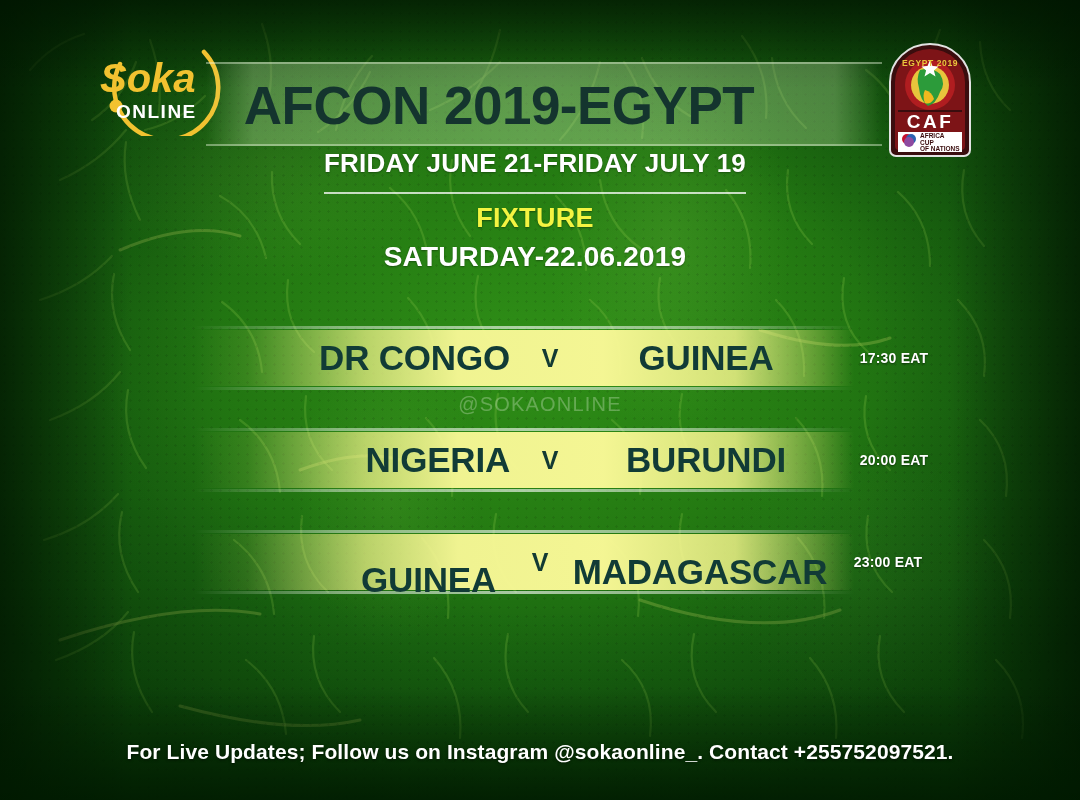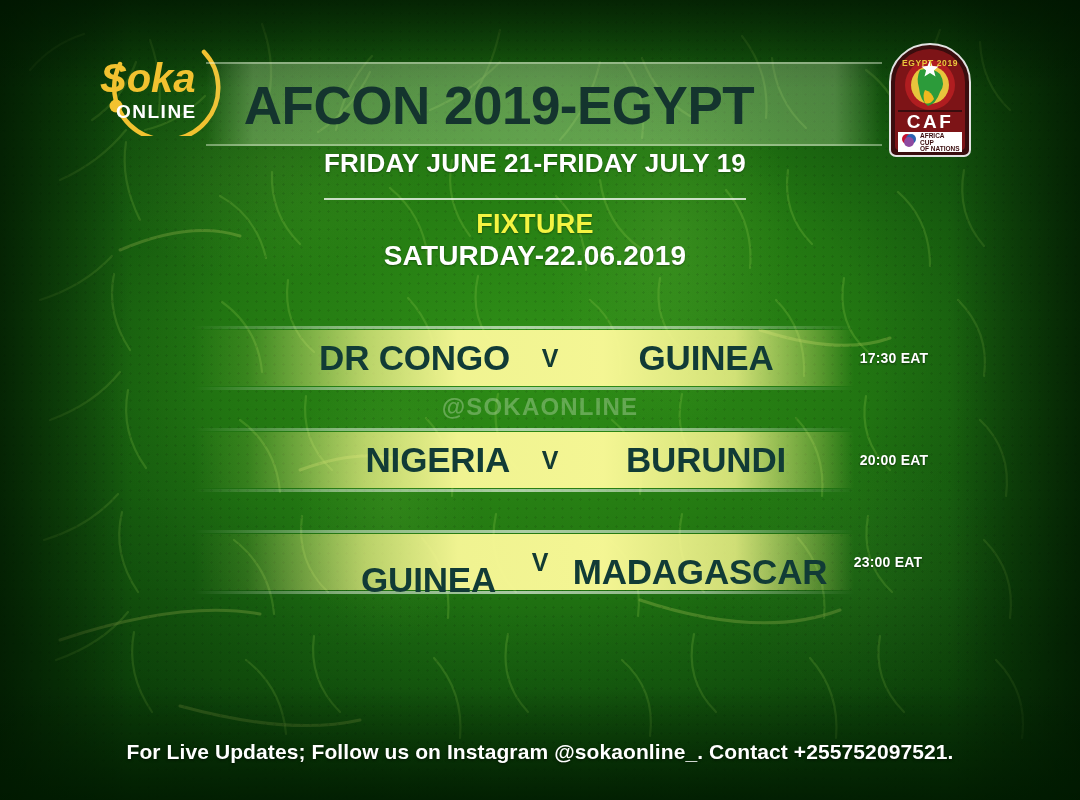--- a/index.html
+++ b/index.html
@@ -108,32 +108,33 @@
     text-align: center;
     padding-right: 10px;
   }
   .sub-dates {
     display: inline-block;
     font-size: 26px;
     font-weight: 800;
     color: #ffffff;
     letter-spacing: .2px;
     border-bottom: 2px solid rgba(255,255,255,.75);
-    padding-bottom: 19px;
+    padding-bottom: 13px;
     text-shadow: 0 1px 2px rgba(0,0,0,.35);
   }
   .sub-fixture {
     margin-top: 9px;
     font-size: 27px;
     font-weight: 700;
     color: #f4f441;
     letter-spacing: .3px;
     text-shadow: 0 1px 2px rgba(0,0,0,.38);
   }
   .sub-day {
+    margin-top: 7px;
     font-size: 28px;
     font-weight: 800;
     color: #ffffff;
     letter-spacing: .2px;
     text-shadow: 0 1px 2px rgba(0,0,0,.35);
   }
 
   
   .caf-badge {
     position: absolute;
@@ -241,22 +242,22 @@
   .row-3 .vs { left: 520px; }
   .row-3 .team-away { left: 560px; width: 280px; margin-top: 19px; }
   .row-3 .kickoff { left: 818px; }
 
   
   .watermark {
     position: absolute;
     left: 0; right: 0;
     top: 393px;
     text-align: center;
-    font-size: 24px;
-    font-weight: 700;
+    font-size: 20px;
+    font-weight: 400;
     letter-spacing: 1.2px;
     color: rgba(225,238,215,.32);
   }
 
   
   .footer {
     position: absolute;
     left: 0; right: 0;
     bottom: 36px;
     text-align: center;

